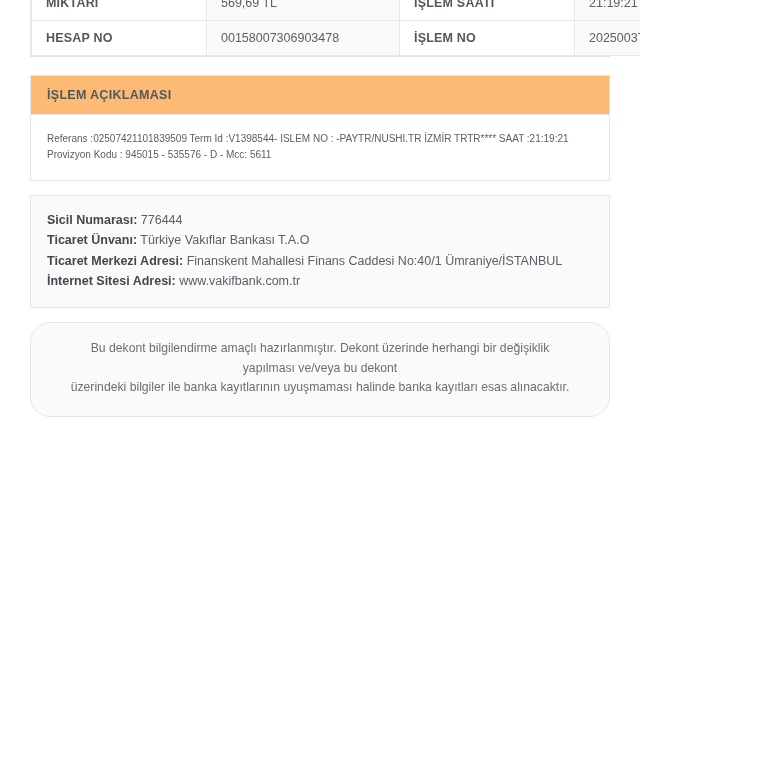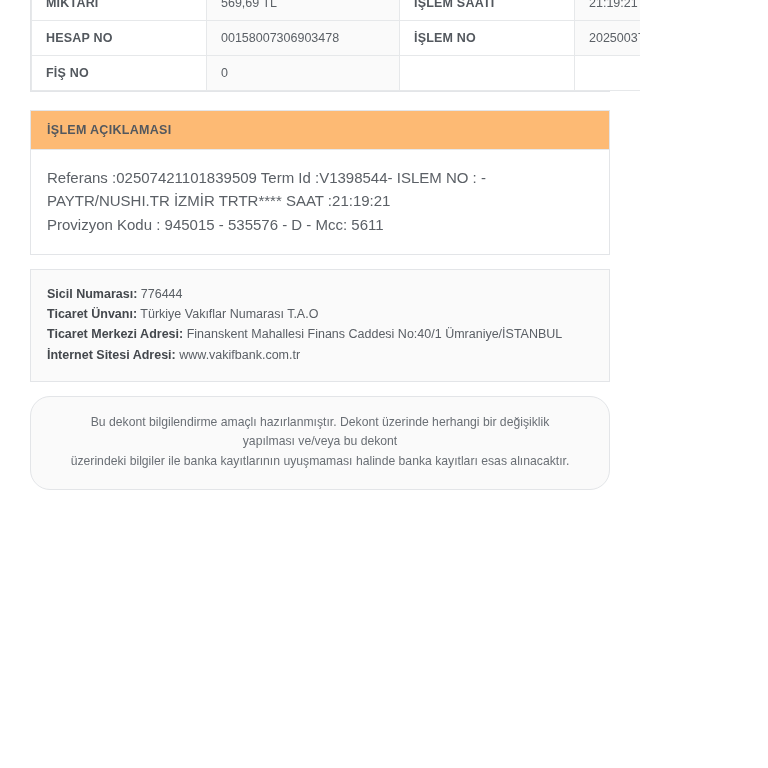--- a/index.html
+++ b/index.html
@@ -67,21 +67,21 @@
     background: #fdba74;
     border-bottom: 1px solid #e6e8ea;
     padding: 12px 16px;
     font-size: 12.5px;
     font-weight: bold;
     color: #53585e;
     letter-spacing: .3px;
   }
   .sec-body {
     padding: 16px 16px 18px 16px;
-    font-size: 15px;
+    font-size: 10px;
     line-height: 1.55;
     color: #5b6066;
   }
   .gap { height: 18px; }
   .gap-sm { height: 14px; }
 
   
   .info-card {
     background: #fafafa;
     padding: 14px 16px 16px 16px;
@@ -115,26 +115,20 @@
         <td class="val">569,69 TL</td>
         <td class="lbl">İŞLEM SAATİ</td>
         <td class="val">21:19:21</td>
       </tr>
       <tr>
         <td class="lbl">HESAP NO</td>
         <td class="val">00158007306903478</td>
         <td class="lbl">İŞLEM NO</td>
         <td class="val">2025003777337133</td>
       </tr>
-      <tr>
-        <td class="lbl">FİŞ NO</td>
-        <td class="val">0</td>
-        <td class="empty"></td>
-        <td class="empty"></td>
-      </tr>
     </tbody>
       </table>
   </div>
 
   <div class="gap"></div>
 
   <div class="card">
     <div class="sec-head">İŞLEM AÇIKLAMASI</div>
     <div class="sec-body">
       <div>Referans :02507421101839509 Term Id :V1398544- ISLEM NO : -PAYTR/NUSHI.TR İZMİR TRTR**** SAAT :21:19:21</div>
@@ -144,21 +138,21 @@
 
   <div class="gap-sm"></div>
 
   <div class="card info-card">
     <div>
       <b>Sicil Numarası:</b>
       <span>776444</span>
     </div>
     <div>
       <b>Ticaret Ünvanı:</b>
-      <span>Türkiye Vakıflar Numarası T.A.O</span>
+      <span>Türkiye Vakıflar Bankası T.A.O</span>
     </div>
     <div>
       <b>Ticaret Merkezi Adresi:</b>
       <span>Finanskent Mahallesi Finans Caddesi No:40/1 Ümraniye/İSTANBUL</span>
     </div>
     <div>
       <b>İnternet Sitesi Adresi:</b>
       <span>www.vakifbank.com.tr</span>
     </div>
   </div>

